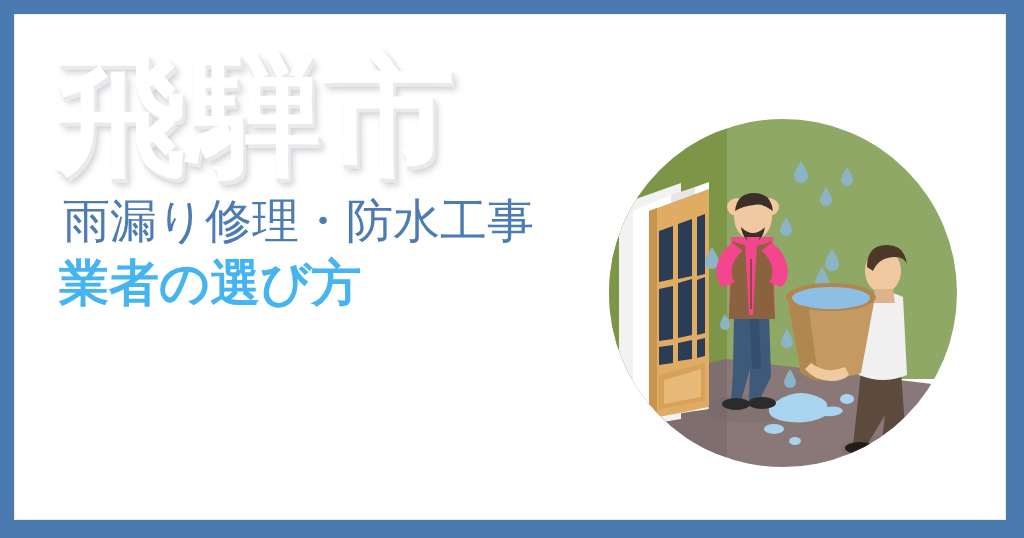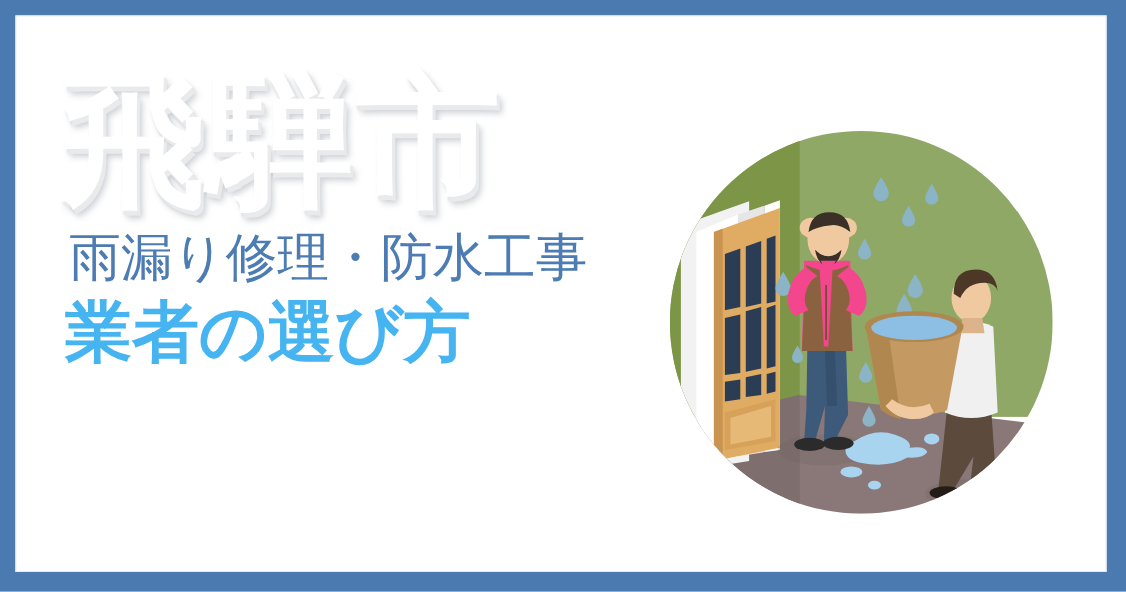--- a/index.html
+++ b/index.html
@@ -30,21 +30,21 @@
     background: #ffffff;
     box-sizing: border-box;
     border: 1px solid #e7ecf3;
     overflow: hidden;
   }
 
   
   #text-block {
     position: absolute;
     left: 34px;
-    top: 48px;
+    top: 34px;
     width: 560px;
   }
 
   #title-main {
     font-family: "DejaVu Sans", "Liberation Sans", sans-serif;
     font-weight: 700;
     font-size: 132px;
     line-height: 1.0;
     letter-spacing: 2px;
     color: #ffffff;
@@ -65,21 +65,21 @@
     letter-spacing: 0px;
     color: #4d7cb3;
     margin: 16px 0 0 0;
     padding-left: 14px;
     white-space: nowrap;
   }
 
   #title-cta {
     font-family: "DejaVu Sans", "Liberation Sans", sans-serif;
     font-weight: 700;
-    font-size: 61px;
+    font-size: 50px;
     line-height: 1.0;
     letter-spacing: 0px;
     color: #45b4f0;
     margin: 14px 0 0 0;
     padding-left: 10px;
     white-space: nowrap;
   }
 
   
   #illustration {

